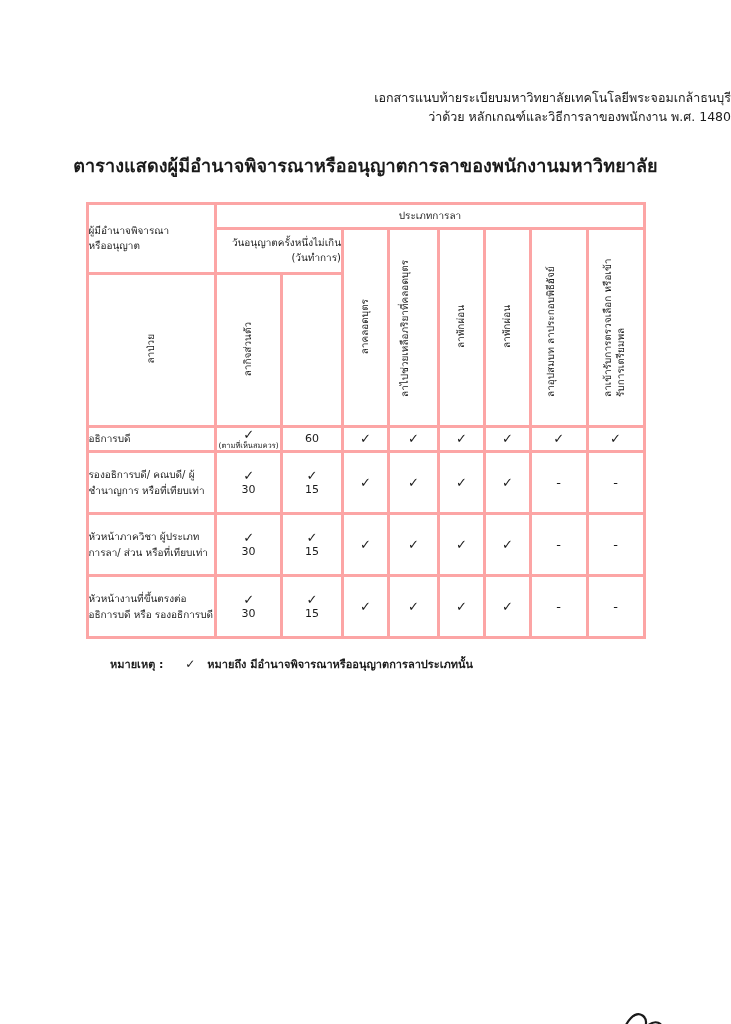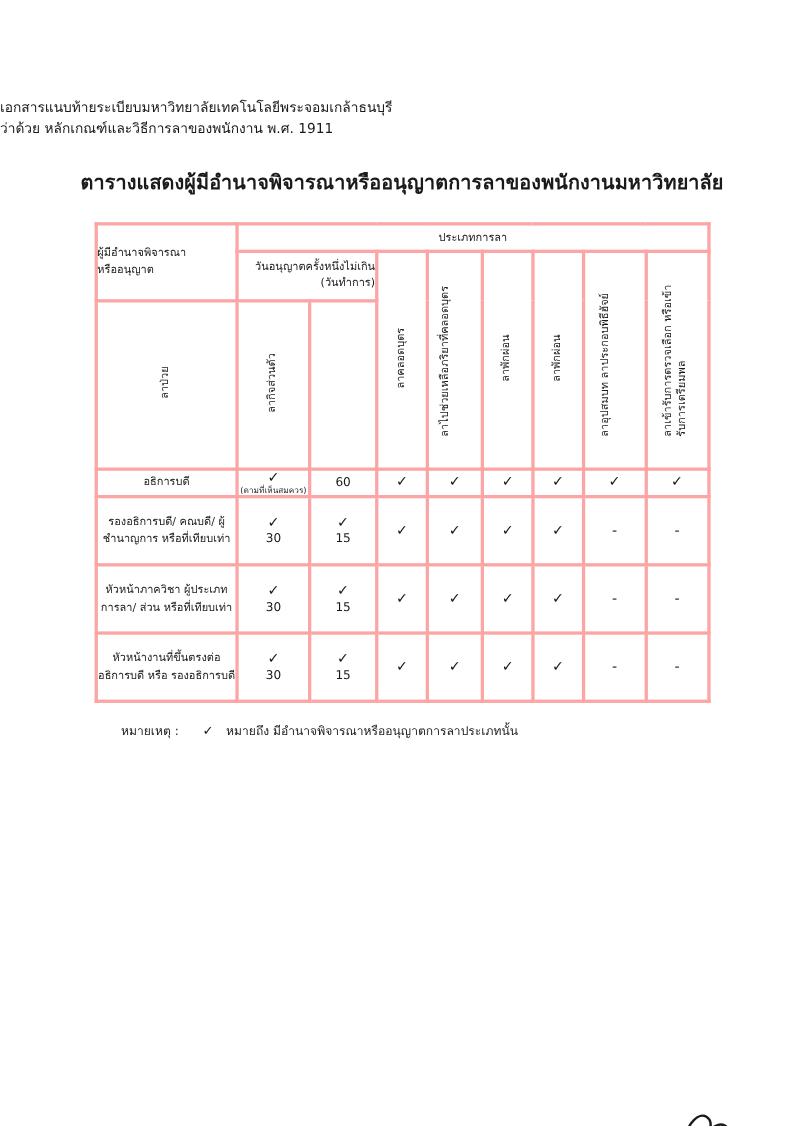--- a/index.html
+++ b/index.html
@@ -15,21 +15,21 @@
     position: relative;
     overflow: hidden;
   }
   .page {
     position: relative;
     width: 731px;
     height: 1024px;
     box-sizing: border-box;
   }
   .header-block {
-    text-align: left;
+    text-align: right;
     margin-top: 88px;
     line-height: 1.55;
     font-size: 12.5px;
   }
   .header-block .line1 { display: block; }
   .header-block .line2 { display: block; }
 
   .table-title {
     text-align: center;
     margin-top: 24px;
@@ -111,28 +111,29 @@
     line-height: 1.3;
   }
   .small-note {
     display: block;
     font-size: 7.5px;
     line-height: 1.2;
   }
   .row-auth {
     font-size: 10.5px;
     line-height: 1.55;
-    text-align: center;
+    text-align: left;
     padding: 7px 4px 7px 8px;
   }
   .row-tall { height: 62px; padding-left: 36px; }
 
   .footnote {
     margin: 16px 0 0 110px;
     font-size: 11px;
+    font-weight: bold;
   }
   .footnote .fn-check {
     display: inline-block;
     margin: 0 8px 0 18px;
     font-size: 12px;
   }
 
   .signature {
     position: absolute;
     right: 52px;
@@ -142,21 +143,21 @@
     pointer-events: none;
   }
 </style>
 </head>
 <body>
 
 <div class="page">
 
   <div class="header-block">
     <span class="line1">เอกสารแนบท้ายระเบียบมหาวิทยาลัยเทคโนโลยีพระจอมเกล้าธนบุรี</span>
-    <span class="line2">ว่าด้วย หลักเกณฑ์และวิธีการลาของพนักงาน พ.ศ. 1911</span>
+    <span class="line2">ว่าด้วย หลักเกณฑ์และวิธีการลาของพนักงาน พ.ศ. 1480</span>
   </div>
 
   <div class="table-title">ตารางแสดงผู้มีอำนาจพิจารณาหรืออนุญาตการลาของพนักงานมหาวิทยาลัย</div>
 
   <table class="matrix">
     <colgroup>
       <col style="width:118px">
       <col style="width:60px">
       <col style="width:56px">
       <col style="width:42px">

